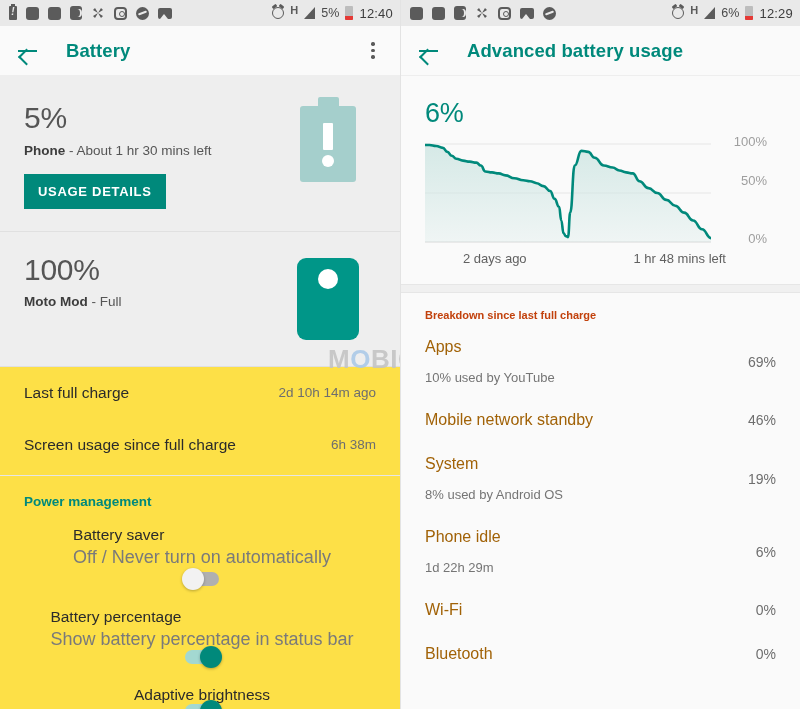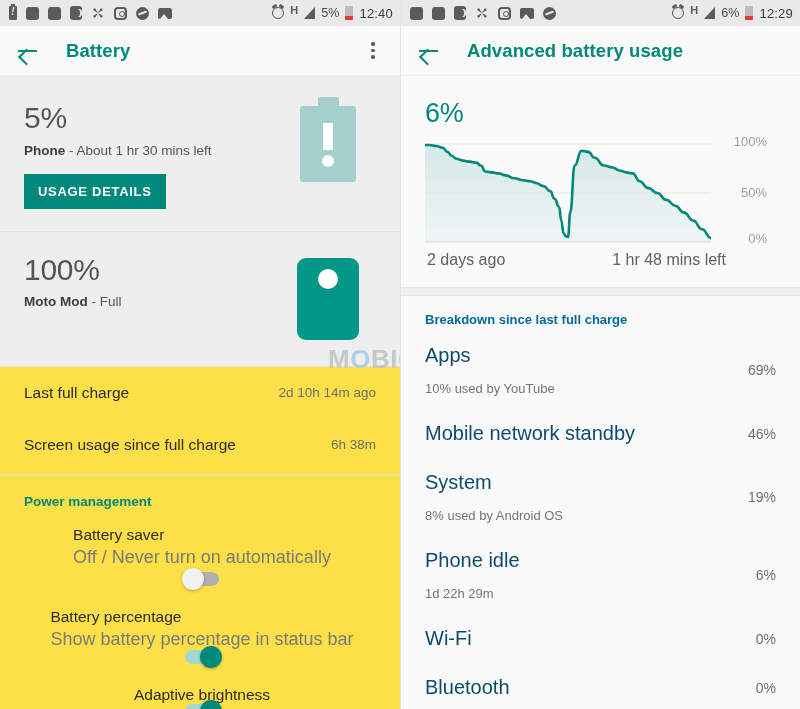--- a/index.html
+++ b/index.html
@@ -127,28 +127,28 @@
 
   
   .r-body { background:#fafafa; }
   .r-pct { font-size: 27px; color: #00897b; padding: 22px 24px 0 24px; letter-spacing:-.2px;}
   .chart-wrap { padding: 12px 10px 0 24px; display:flex; align-items:flex-start;}
   .chart-box { position: relative; width: 286px; height: 104px; }
   .chart-box svg { display:block; }
   .y-labels { width: 60px; height:104px; position:relative; }
   .y-lab { position:absolute; right: 4px; font-size: 13px; color:#9e9e9e; }
   .x-labels { display:flex; justify-content:space-between; padding: 6px 74px 0 26px; }
-  .x-lab { font-size: 16px; color:#616161; }
+  .x-lab { font-size: 13px; color:#616161;margin-left:36px; }
 
   .r-divider { height: 9px; background:#f0f0f0; border-top:1px solid #e6e6e6; border-bottom:1px solid #e6e6e6; margin-top:18px;}
 
-  .bd-head { font-size: 13px; color:#0369a1; font-weight:bold; padding: 16px 24px 4px 24px;}
+  .bd-head { font-size: 11px; color:#c2410c; font-weight:bold; padding: 16px 24px 4px 24px;}
   .bd-row { display:flex; align-items:center; padding: 13px 24px; cursor:pointer;}
   .bd-texts { flex:1; }
-  .bd-title { font-size: 20px; color:#0c4a6e; }
+  .bd-title { font-size: 16px; color:#a16207; }
   .bd-sub { font-size: 13px; color:#757575; margin-top:14px;}
   .bd-pct { font-size: 14px; color:#6e6e6e; }
 
   
   .watermark {
     position:absolute; left: 328px; top: 344px; width: 210px;
     font-size: 26px; font-weight: bold; letter-spacing: .5px;
     color: #c2c2c2; opacity: .85; pointer-events:none; white-space:nowrap; z-index: 5;
     font-family: "Liberation Sans", sans-serif;
   }
@@ -356,21 +356,21 @@
                   <stop offset="0%" stop-color="#cfe6e3" stop-opacity="0.85"></stop>
                   <stop offset="100%" stop-color="#cfe6e3" stop-opacity="0.25"></stop>
                 </linearGradient>
               </defs>
               <path d="M0.00,3.98 C2.23,3.98 2.23,3.98 4.47,3.98 C7.82,3.98 7.82,4.96 11.17,4.96 C14.52,4.96 14.52,6.92 17.88,6.92 C20.11,6.92 20.11,10.84 22.34,10.84 C24.58,10.84 24.58,14.76 26.81,14.76 C29.05,14.76 29.05,17.70 31.28,17.70 C34.63,17.70 34.63,19.66 37.98,19.66 C41.34,19.66 41.34,20.64 44.69,20.64 C48.04,20.64 48.04,21.62 51.39,21.62 C53.63,21.62 53.63,24.56 55.86,24.56 C58.09,24.56 58.09,30.44 60.33,30.44 C63.68,30.44 63.68,31.42 67.03,31.42 C70.38,31.42 70.38,32.40 73.73,32.40 C77.09,32.40 77.09,34.36 80.44,34.36 C84.91,34.36 84.91,37.30 89.38,37.30 C93.84,37.30 93.84,39.26 98.31,39.26 C101.66,39.26 101.66,40.24 105.02,40.24 C108.37,40.24 108.37,42.20 111.72,42.20 C115.07,42.20 115.07,45.14 118.42,45.14 C121.77,45.14 121.77,50.04 125.13,50.04 C127.36,50.04 127.36,57.88 129.59,57.88 C131.83,57.88 131.83,65.72 134.06,65.72 C135.18,65.72 135.18,79.44 136.30,79.44 C137.41,79.44 137.41,92.18 138.53,92.18 C139.65,92.18 139.65,95.12 140.77,95.12 C141.88,95.12 141.88,96.10 143.00,96.10 C144.12,96.10 144.12,71.60 145.23,71.60 C147.47,71.60 147.47,24.56 149.70,24.56 C153.05,24.56 153.05,9.86 156.41,9.86 C159.76,9.86 159.76,10.84 163.11,10.84 C166.46,10.84 166.46,16.72 169.81,16.72 C174.28,16.72 174.28,24.56 178.75,24.56 C183.22,24.56 183.22,26.52 187.69,26.52 C191.04,26.52 191.04,29.46 194.39,29.46 C197.74,29.46 197.74,31.42 201.09,31.42 C204.45,31.42 204.45,32.40 207.80,32.40 C211.15,32.40 211.15,40.24 214.50,40.24 C218.97,40.24 218.97,47.10 223.44,47.10 C227.91,47.10 227.91,52.00 232.38,52.00 C236.84,52.00 236.84,58.86 241.31,58.86 C245.78,58.86 245.78,64.74 250.25,64.74 C254.72,64.74 254.72,71.60 259.19,71.60 C263.66,71.60 263.66,79.44 268.13,79.44 C272.59,79.44 272.59,88.26 277.06,88.26 C281.53,88.26 281.53,97.08 286.00,97.08 L286,101 L0,101 Z" fill="url(#areaGrad)"></path>
               <path d="M0.00,3.98 C2.23,3.98 2.23,3.98 4.47,3.98 C7.82,3.98 7.82,4.96 11.17,4.96 C14.52,4.96 14.52,6.92 17.88,6.92 C20.11,6.92 20.11,10.84 22.34,10.84 C24.58,10.84 24.58,14.76 26.81,14.76 C29.05,14.76 29.05,17.70 31.28,17.70 C34.63,17.70 34.63,19.66 37.98,19.66 C41.34,19.66 41.34,20.64 44.69,20.64 C48.04,20.64 48.04,21.62 51.39,21.62 C53.63,21.62 53.63,24.56 55.86,24.56 C58.09,24.56 58.09,30.44 60.33,30.44 C63.68,30.44 63.68,31.42 67.03,31.42 C70.38,31.42 70.38,32.40 73.73,32.40 C77.09,32.40 77.09,34.36 80.44,34.36 C84.91,34.36 84.91,37.30 89.38,37.30 C93.84,37.30 93.84,39.26 98.31,39.26 C101.66,39.26 101.66,40.24 105.02,40.24 C108.37,40.24 108.37,42.20 111.72,42.20 C115.07,42.20 115.07,45.14 118.42,45.14 C121.77,45.14 121.77,50.04 125.13,50.04 C127.36,50.04 127.36,57.88 129.59,57.88 C131.83,57.88 131.83,65.72 134.06,65.72 C135.18,65.72 135.18,79.44 136.30,79.44 C137.41,79.44 137.41,92.18 138.53,92.18 C139.65,92.18 139.65,95.12 140.77,95.12 C141.88,95.12 141.88,96.10 143.00,96.10 C144.12,96.10 144.12,71.60 145.23,71.60 C147.47,71.60 147.47,24.56 149.70,24.56 C153.05,24.56 153.05,9.86 156.41,9.86 C159.76,9.86 159.76,10.84 163.11,10.84 C166.46,10.84 166.46,16.72 169.81,16.72 C174.28,16.72 174.28,24.56 178.75,24.56 C183.22,24.56 183.22,26.52 187.69,26.52 C191.04,26.52 191.04,29.46 194.39,29.46 C197.74,29.46 197.74,31.42 201.09,31.42 C204.45,31.42 204.45,32.40 207.80,32.40 C211.15,32.40 211.15,40.24 214.50,40.24 C218.97,40.24 218.97,47.10 223.44,47.10 C227.91,47.10 227.91,52.00 232.38,52.00 C236.84,52.00 236.84,58.86 241.31,58.86 C245.78,58.86 245.78,64.74 250.25,64.74 C254.72,64.74 254.72,71.60 259.19,71.60 C263.66,71.60 263.66,79.44 268.13,79.44 C272.59,79.44 272.59,88.26 277.06,88.26 C281.53,88.26 281.53,97.08 286.00,97.08" fill="none" stroke="#00897b" stroke-width="2.6" stroke-linecap="round" stroke-linejoin="round"></path>
             </svg>
         </div>
         <div class="y-labels">
           <span class="y-lab" style="top:-7px">100%</span>
-          <span class="y-lab" style="top:44px">50%</span>
+          <span class="y-lab" style="top:32px">50%</span>
           <span class="y-lab" style="top:90px">0%</span>
         </div>
       </div>
 
       <div class="x-labels">
         <span class="x-lab">2 days ago</span>
         <span class="x-lab">1 hr 48 mins left</span>
       </div>
 
       <div class="r-divider"></div>

